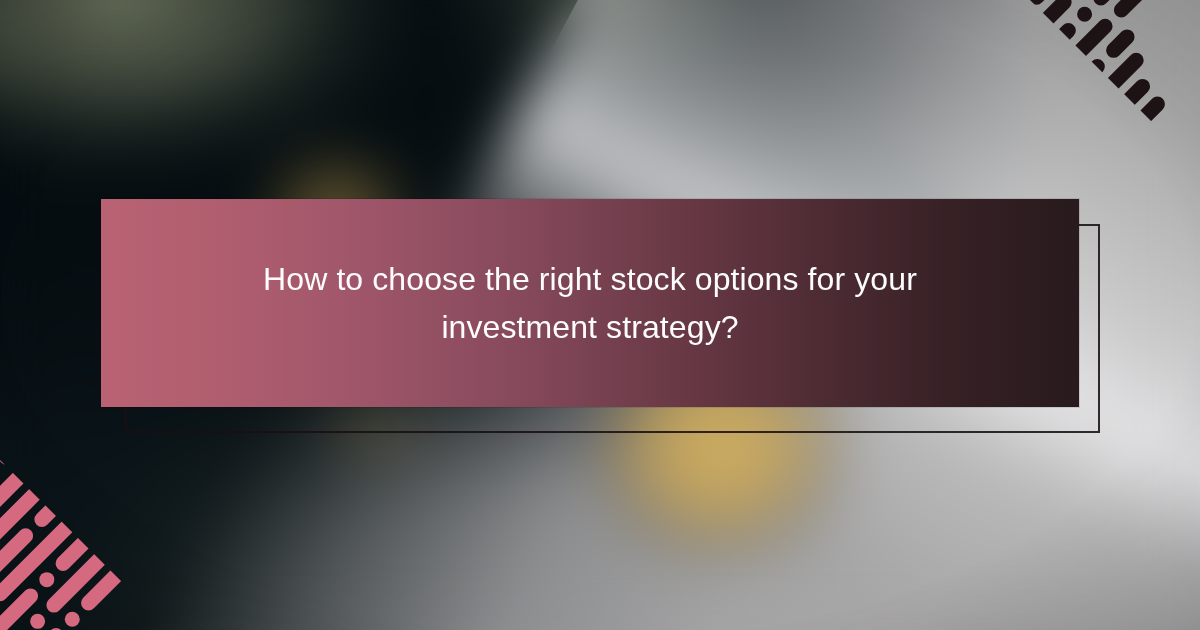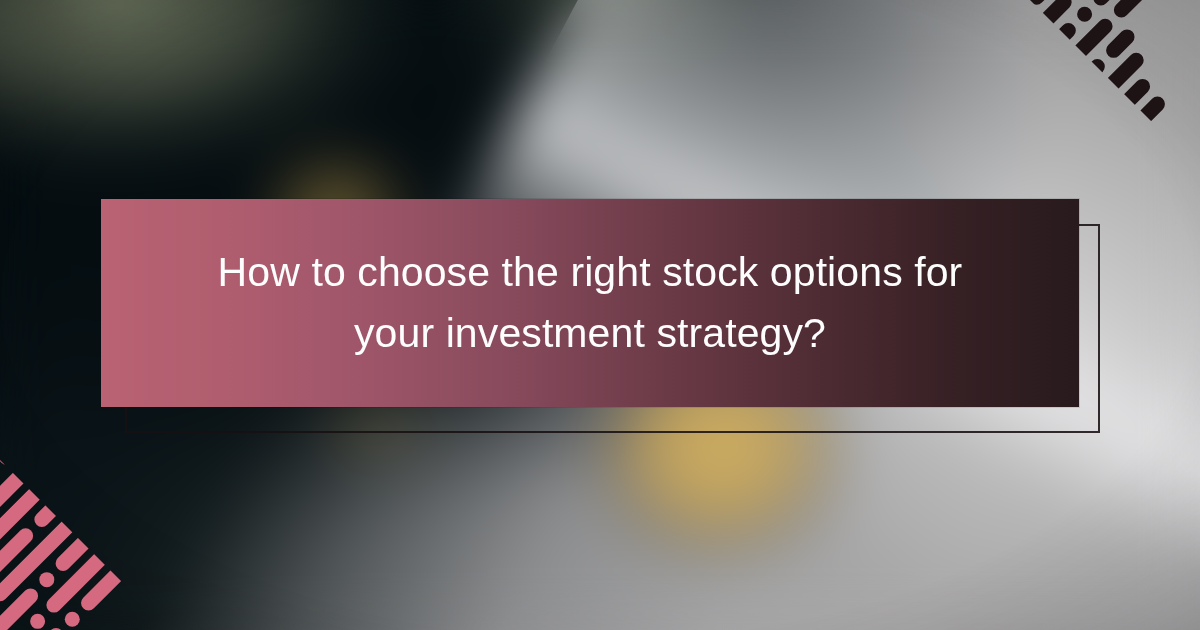--- a/index.html
+++ b/index.html
@@ -232,21 +232,21 @@
       #4d2b33 74%,
       #352024 88%,
       #281a1d 100%);
     box-shadow: 0 0 0 1px rgba(0,0,0,0.10);
   }
 
   .banner-title {
     margin: 0;
     padding: 0 58px;
     color: #fdfdfd;
-    font-size: 41px;
+    font-size: 32px;
     line-height: 1.50;
     font-weight: 400;
     letter-spacing: 0.1px;
     text-align: center;
     max-width: 760px;
   }
 </style>
 </head>
 <body>
 

